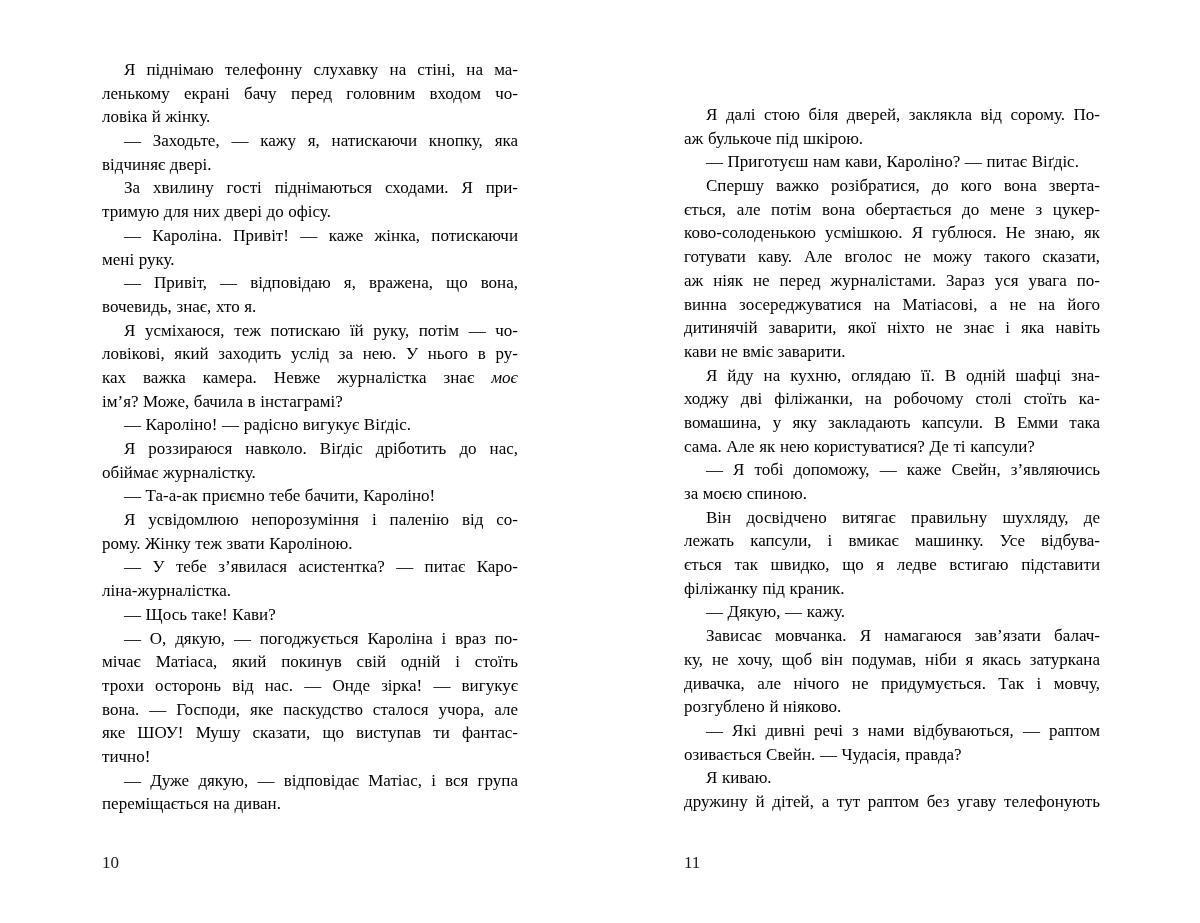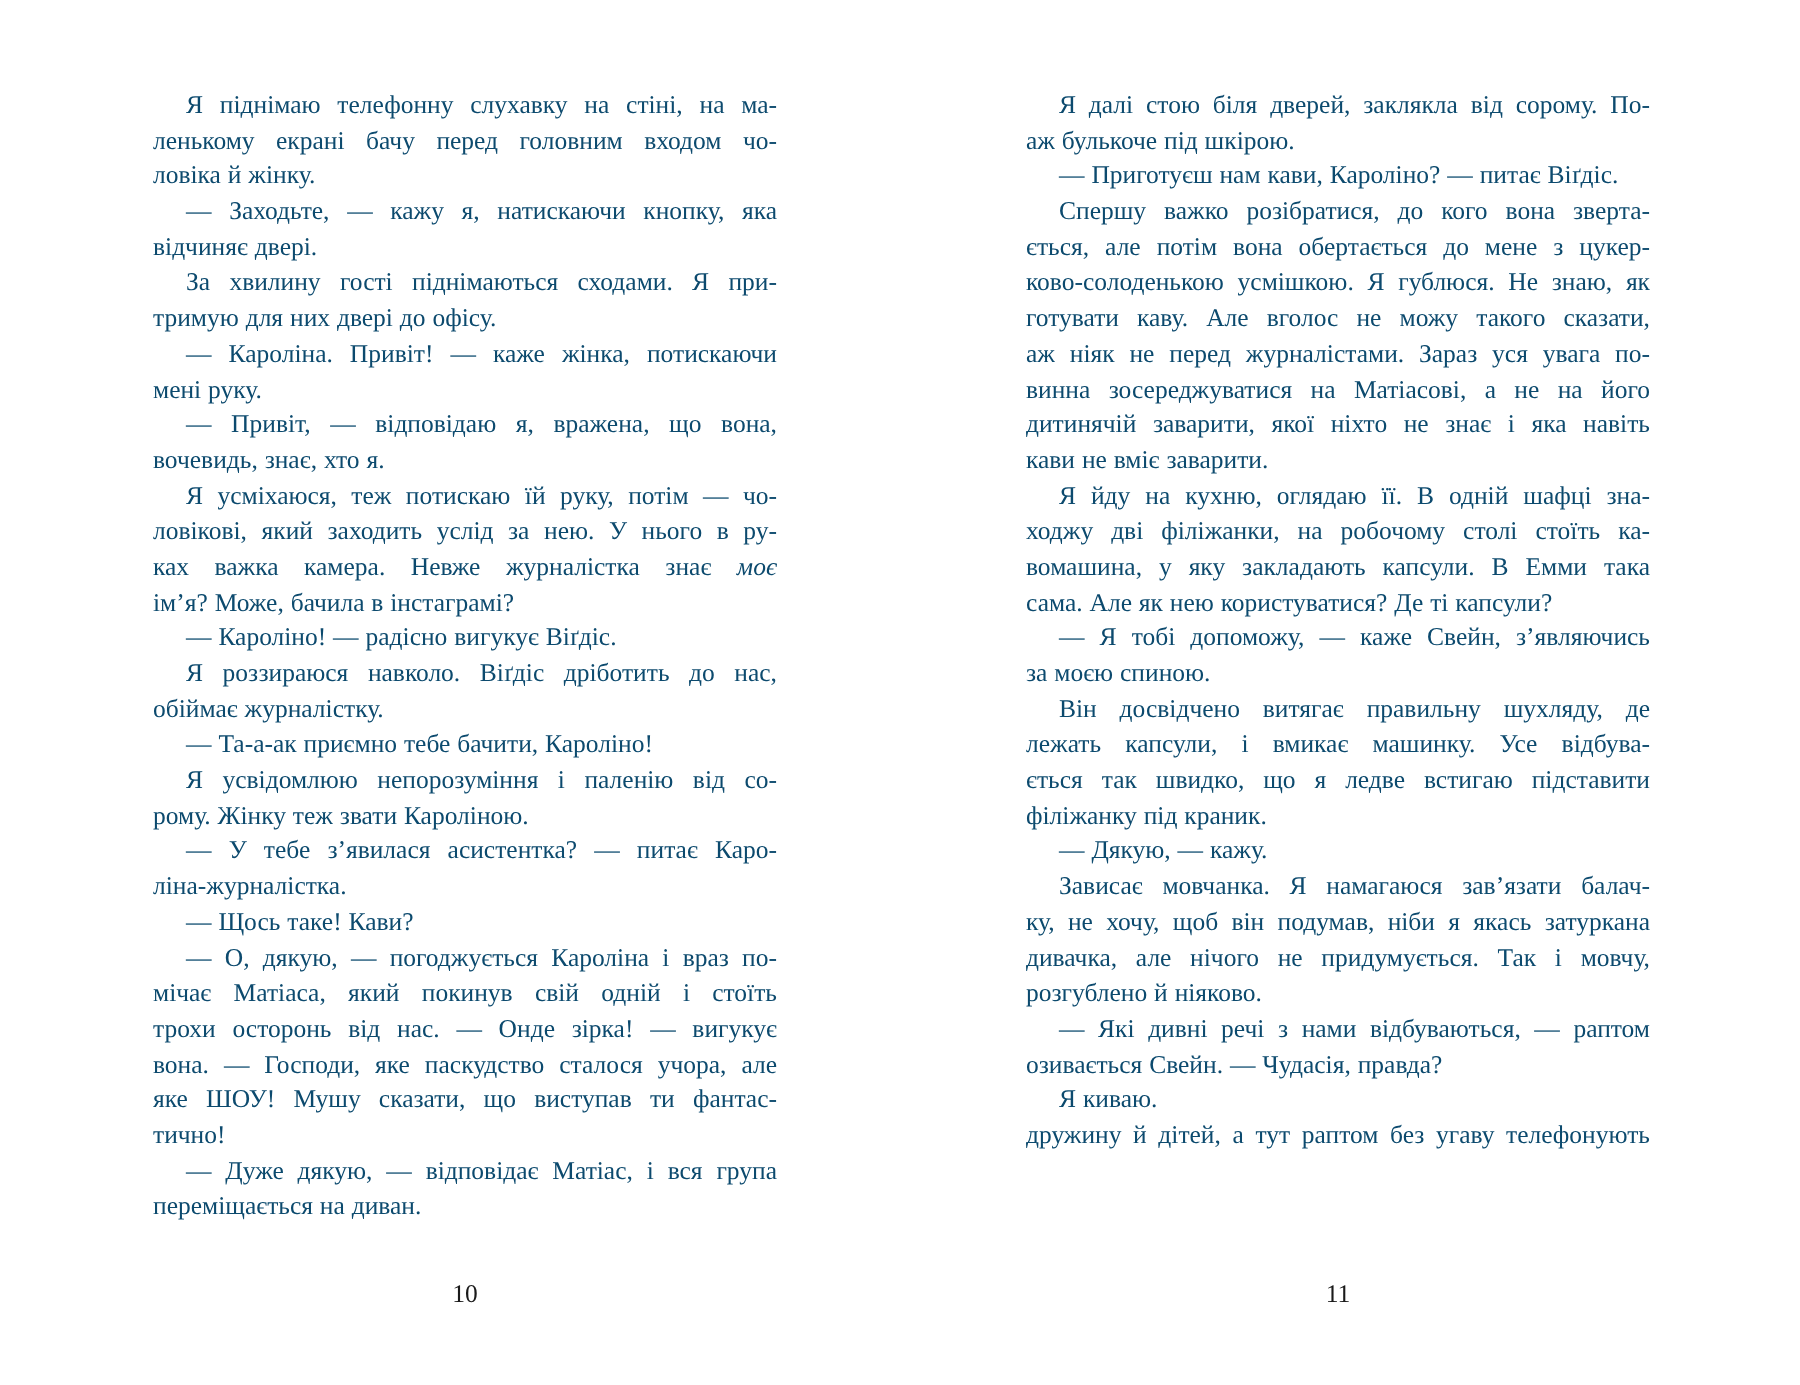--- a/index.html
+++ b/index.html
@@ -16,39 +16,39 @@
     height: 923px;
     background: #ffffff;
     color: #1a1a1a;
   }
   .text-col {
     position: absolute;
     top: 58px;
     width: 416px;
     font-size: 17px;
     line-height: 23.7px;
-    color: #0c4a6e;
+    color: #000000;
   }
   .text-col.left  { left: 102px; }
-  .text-col.right { left: 684px; }
+  .text-col.right { left: 684px; margin-top: 45px; }
   .line {
     height: 23.7px;
     overflow: hidden;
     text-align: justify;
     text-align-last: justify;
     word-spacing: 0.02em;
   }
   .line.indent { padding-left: 22px; }
   .line.end { text-align-last: left; }
   .line i { font-style: italic; }
   .page-number {
     position: absolute;
     top: 853px;
     width: 416px;
-    text-align: center;
+    text-align: left;
     font-size: 17px;
     color: #1a1a1a;
   }
   .page-number.left  { left: 102px; }
   .page-number.right { left: 684px; }
 </style>
 </head>
 <body>
 
 <div class="spread">

